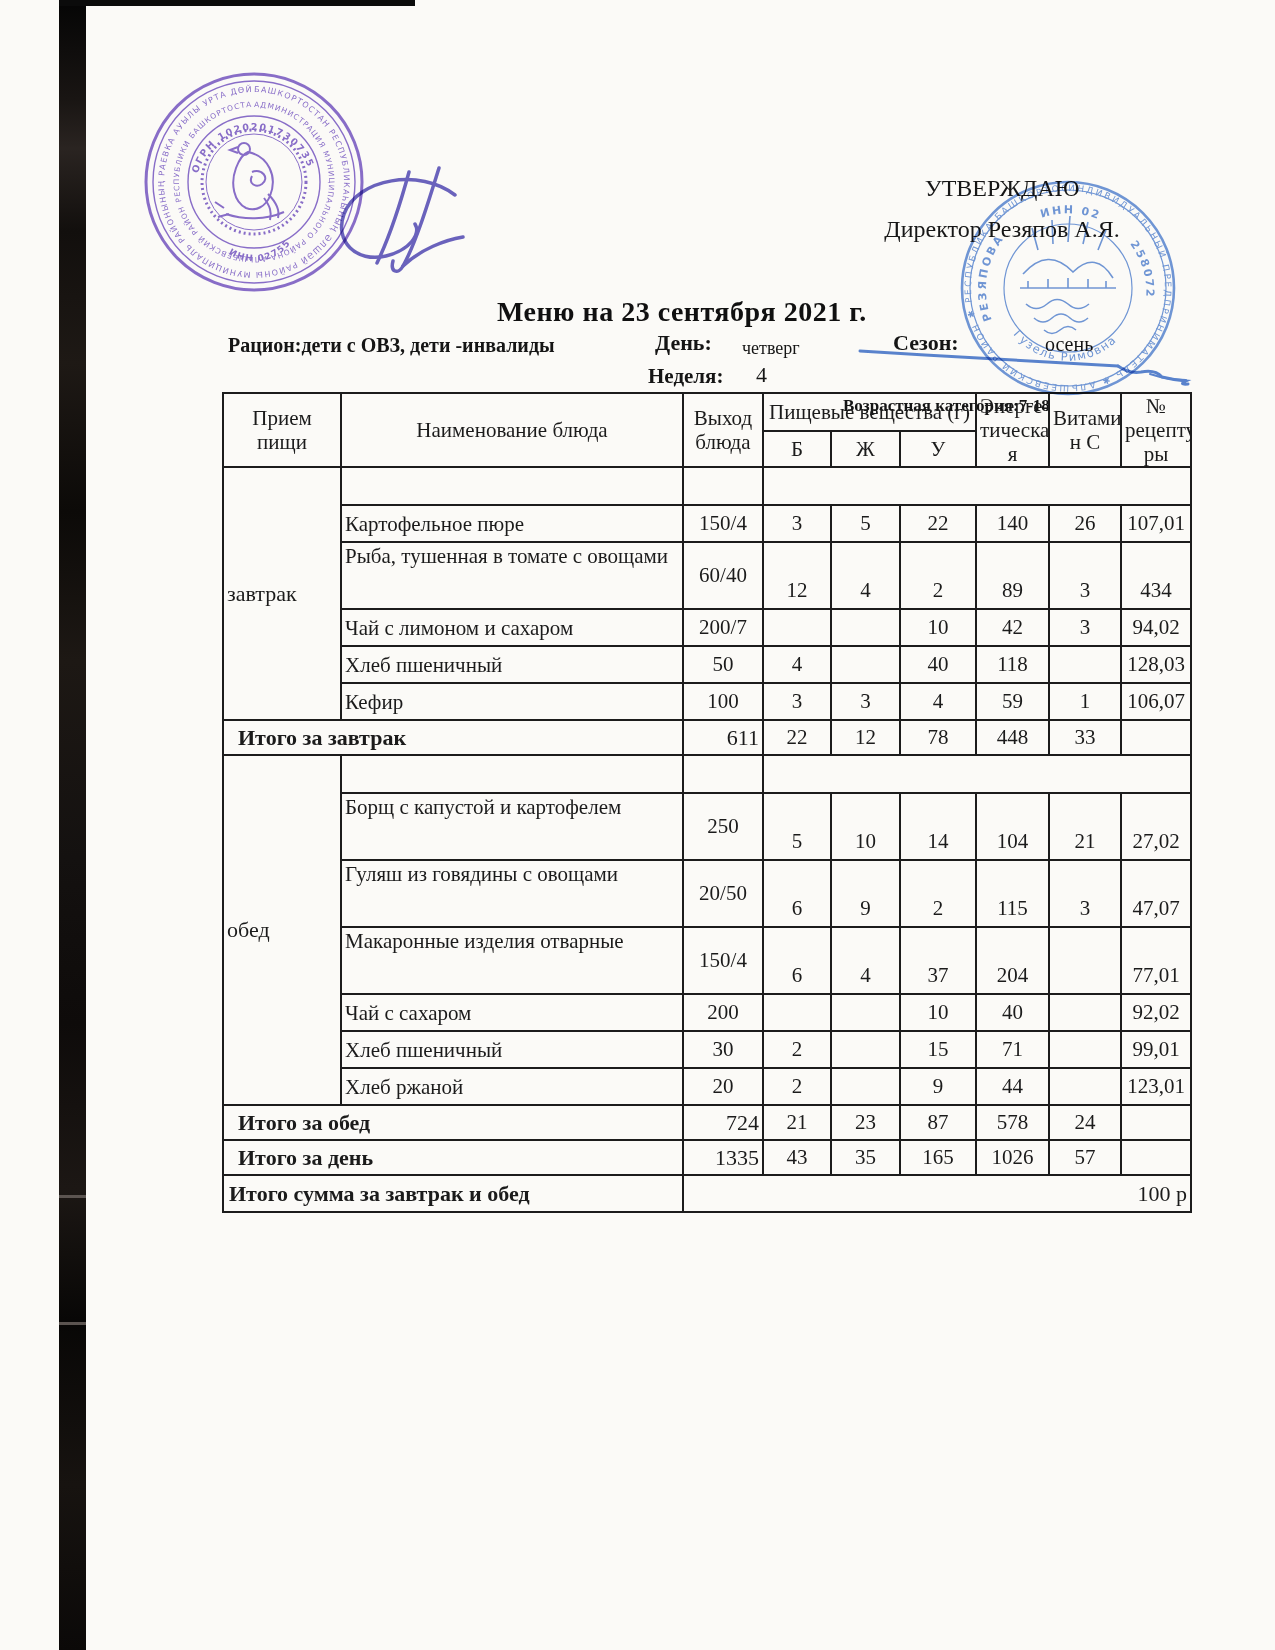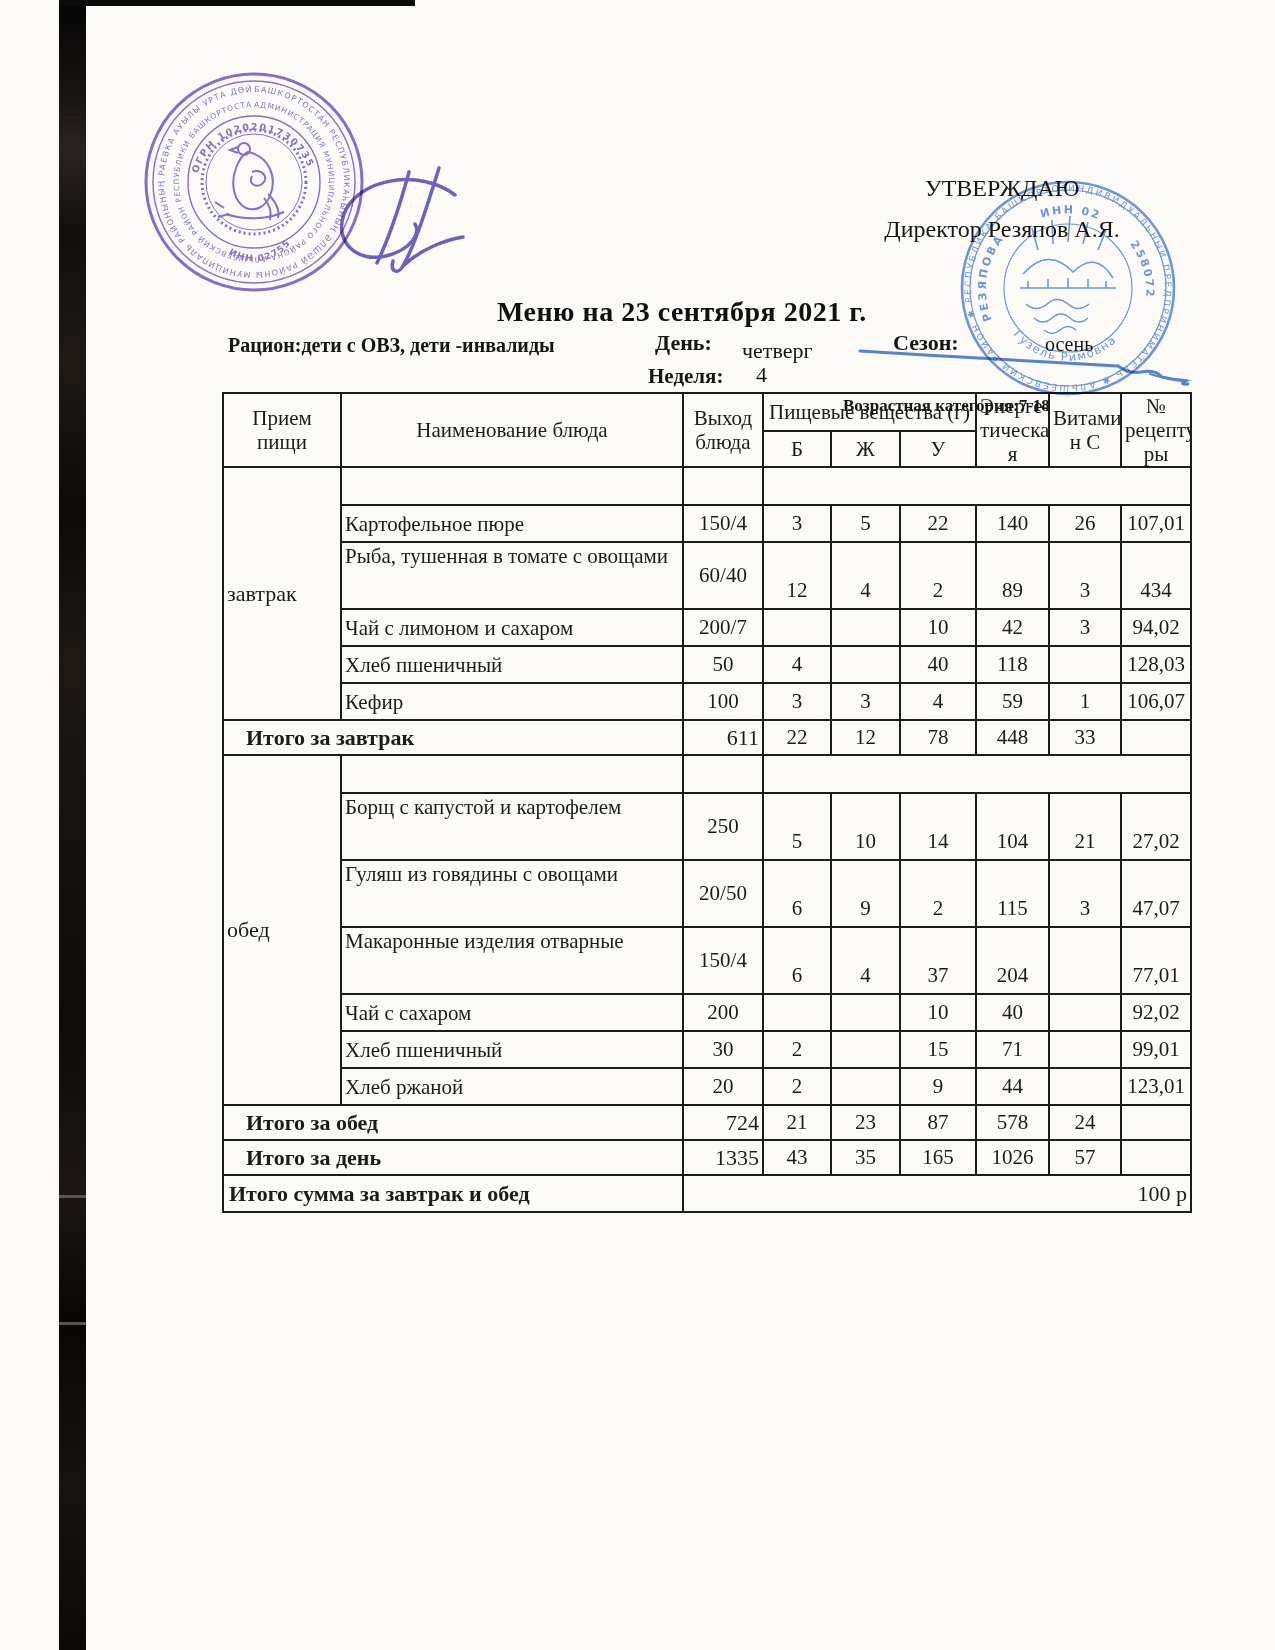--- a/index.html
+++ b/index.html
@@ -17,40 +17,40 @@
   .top-strip{position:absolute;left:59px;top:0;width:356px;height:6px;background:#0b0b0b;}
 
   .abs{position:absolute;}
   .approval{font-size:24px;line-height:41px;color:#161616;}
   .approval-right{width:260px;text-align:center;}
   .doc-title{font-size:28px;font-weight:bold;color:#101010;letter-spacing:.5px;}
 
   .meta{color:#151515;}
   .m-bold{font-weight:bold;}
   .fs22{font-size:22px}.fs21{font-size:21px}.fs20{font-size:20px}
-  .fs18{font-size:22px}.fs17{font-size:17px}
+  .fs18{font-size:18px}.fs17{font-size:17px}
 
   
   .menu-table{border-collapse:collapse;table-layout:fixed;width:968px;background:transparent;}
   .menu-table th,.menu-table td{border:2px solid #1c1c1c;padding:0 3px;overflow:hidden;
     font-weight:normal;vertical-align:middle;}
   .menu-table th{text-align:center;font-size:21px;line-height:1.15;}
   .th-small{font-size:18px;height:30px;}
   .th-wrap{font-size:19px;white-space:pre-line;line-height:1.08;}
   .th-bju{font-size:20px;height:28px;}
   .r-section td{height:36px;}
   .c-meal{font-weight:bold;font-size:22px;vertical-align:top;text-align:left;padding:1px 2px 0 3px;}
   .c-dish{text-align:left;font-size:21px;padding:1px 2px 1px 5px;line-height:1.25;}
   .c-out,.c-num{text-align:center;font-size:21px;}
   .r-item td{height:35px;}
   .r-item.tall td{height:60px;}
   .r-item.tall .c-dish{vertical-align:top;}
   .r-item.tall .c-num{vertical-align:bottom;padding-bottom:5px;}
   .r-total td{height:33px;}
-  .r-total .c-label{font-weight:bold;font-size:22px;text-align:left;padding-left:22px;}
+  .r-total .c-label{font-weight:bold;font-size:22px;text-align:left;padding-left:14px;}
   .c-out-total{font-weight:bold;font-size:22px;text-align:right;padding-right:4px;margin-left:28px;}
   .r-sum td{height:35px;}
   .r-sum .c-label{font-weight:bold;font-size:22px;text-align:left;padding-left:5px;}
   .c-sum-value{font-weight:bold;font-size:22px;text-align:right;padding-right:6px;}
 
   .stamp{mix-blend-mode:multiply;opacity:.88;}
   .sig{mix-blend-mode:multiply;opacity:.92;pointer-events:none;}
 </style>
 </head>
 <body>

